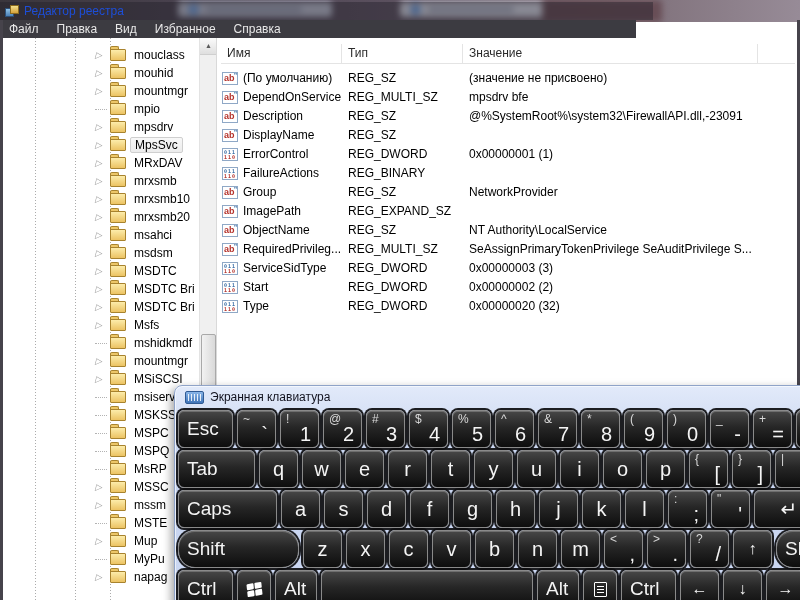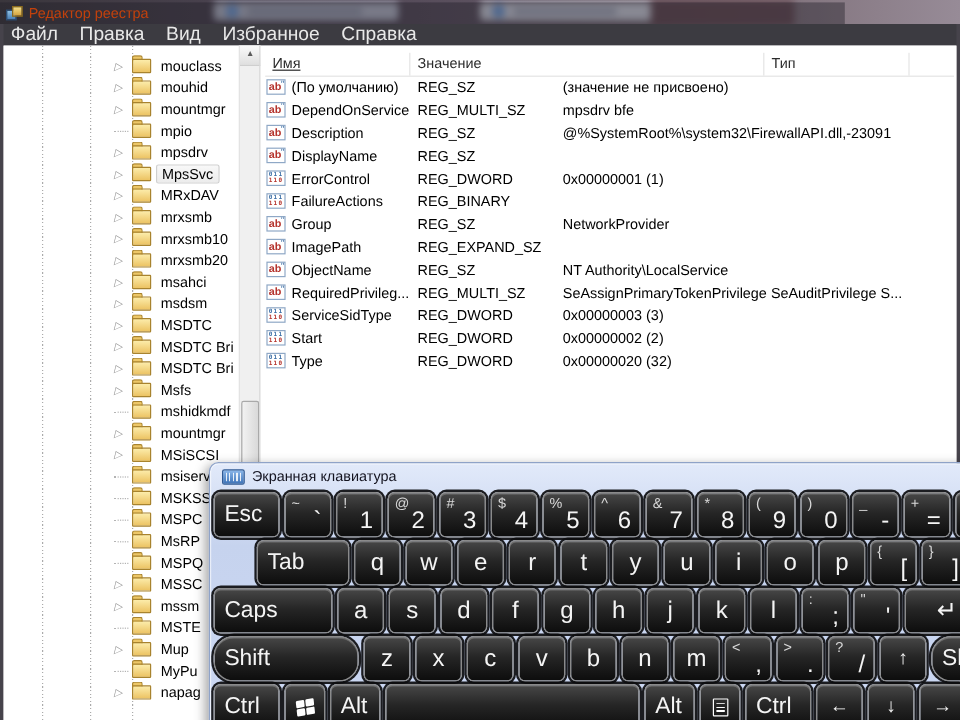--- a/index.html
+++ b/index.html
@@ -13,28 +13,28 @@
   .blob{position:absolute;border-radius:3px;}
   .blob.tab1{left:178px;top:2px;width:154px;height:15px;background:#c9cfdf;opacity:.85;}
   .blob.tab2{left:400px;top:2px;width:145px;height:15px;background:#dde1ec;opacity:.9;}
   .blob.dkred{left:542px;top:0;width:120px;height:22px;background:#63474f;opacity:.85;}
   .blob.dot1{left:188px;top:4px;width:11px;height:11px;border-radius:50%;background:#6f9bd6;}
   .blob.dot2{left:410px;top:4px;width:11px;height:11px;border-radius:50%;background:#6f9bd6;}
   .blob.t1{left:206px;top:7px;width:96px;height:5px;background:#8d93a6;border-radius:2px;}
   .blob.t2{left:428px;top:7px;width:86px;height:5px;background:#9aa0b2;border-radius:2px;}
 
   
-  #titlebar{position:absolute;left:0;top:2px;width:704px;height:18px;
-    background:rgba(33,32,40,.42);color:#c2410c;font-size:12px;display:flex;align-items:center;}
+  #titlebar{position:absolute;left:0;top:2px;width:653px;height:18px;
+    background:rgba(33,32,40,.42);color:#1d4ed8;font-size:12px;display:flex;align-items:center;}
   .appico{width:13px;height:12px;margin:0 6px 0 5px;position:relative;flex:none;}
   .appico i{position:absolute;display:block;}
   .appico .c1{left:0;top:3px;width:7px;height:7px;background:linear-gradient(#8fc3e8,#4a7fb5);border:1px solid #2c4f77;}
   .appico .c2{left:5px;top:0;width:7px;height:7px;background:linear-gradient(#f4e08a,#d3a13c);border:1px solid #8a6a1d;}
-  #menubar{position:absolute;left:0;top:20px;width:800px;height:18px;background:#3c3b41;
-    display:flex;align-items:center;color:#e8e8e8;font-size:16px;}
+  #menubar{position:absolute;left:0;top:20px;width:636px;height:18px;background:#3c3b41;
+    display:flex;align-items:center;color:#e8e8e8;font-size:12px;}
   .menu-item{padding:0 9px;line-height:18px;}
   #frame-left{position:absolute;left:0;top:20px;width:3px;height:580px;background:#46434b;}
   #frame-right{position:absolute;right:0;top:20px;width:3px;height:580px;background:#46434b;}
 
   
   #content{position:absolute;left:3px;top:38px;width:794px;height:562px;background:#fff;}
 
   
   #tree{position:absolute;left:0;top:0;width:196px;height:562px;overflow:hidden;}
   .gline{position:absolute;top:0;bottom:0;width:1px;
@@ -63,24 +63,24 @@
   .sthumb::after{content:"";position:absolute;left:3px;right:3px;top:50%;margin-top:-4px;height:8px;
     background-image:repeating-linear-gradient(180deg,#b9b9b9 0 1px,transparent 1px 3px);}
 
   #split{position:absolute;left:213px;top:0;width:1px;height:562px;background:#d9d9d9;}
 
   
   #values{position:absolute;left:218px;top:0;right:2px;height:562px;font-size:12px;}
   #vhead{position:absolute;left:0;right:0;top:6px;height:19px;display:flex;color:#2b2b2b;
     border-bottom:1px solid #e4e4e4;}
   .hc{line-height:19px;padding-left:6px;border-right:1px solid #e4e4e4;box-sizing:border-box;flex:none;}
-  .hc0{width:121px;text-decoration:underline;}.hc1{width:121px;}.hc2{width:295px;}
+  .hc0{width:121px;}.hc1{width:121px;}.hc2{width:295px;}
   .hsp{flex:1;}
   #vrows{position:absolute;left:0;right:0;top:28px;}
-  .vrow{height:19px;display:flex;align-items:flex-start;color:#000;}
+  .vrow{height:19px;display:flex;align-items:flex-end;color:#000;}
   .vicon{width:16px;height:13px;margin:0 5px 0 1px;flex:none;box-sizing:border-box;
     border:1px solid #8fa8c6;background:#fff;position:relative;overflow:hidden;}
   .iab i{font:bold 9px/11px "Liberation Sans",sans-serif;color:#b5332c;font-style:normal;
     position:absolute;left:1px;top:0;}
   .iab::after{content:"”";position:absolute;right:0px;top:-2px;color:#3b6ea5;font-size:9px;}
   .ibin i{display:block;font:bold 5px/5px "DejaVu Sans Mono",monospace;font-style:normal;letter-spacing:1px;padding-left:1px;}
   .ibin i:first-child{color:#3b6ea5;margin-top:1px;}
   .ibin i:last-child{color:#b5332c;}
   .vname{width:99px;white-space:nowrap;overflow:hidden;flex:none;}
   .vtype{width:121px;padding-left:6px;white-space:nowrap;flex:none;box-sizing:border-box;}
@@ -100,21 +100,21 @@
   .krow{display:flex;gap:4px;margin-bottom:2px;height:38px;}
   .key{flex:none;width:39px;height:38px;border-radius:6px;position:relative;color:#f4f4f4;
     background:linear-gradient(#474747,#262626 45%,#0d0d0d);
     border:1px solid #8a8a8a;box-sizing:border-box;
     box-shadow:0 0 0 2px rgba(12,12,14,.92), inset 0 1px 0 rgba(255,255,255,.22);}
   .key .cen{position:absolute;inset:0;display:flex;align-items:center;justify-content:center;font-size:20px;}
   .key .arrw{font-size:16px;}
   .key .sub{position:absolute;left:5px;top:1px;font-size:12px;color:#d9d9d9;}
   .key .mbr{position:absolute;right:7px;bottom:1px;font-size:20px;}
   .key .lbl{position:absolute;left:8px;top:50%;transform:translateY(-50%);font-size:19px;white-space:nowrap;}
-  .sz-esc{width:55px;}.sz-tab{width:77px;margin-left:36px;}.sz-caps{width:99px;}.sz-shift{width:121px;border-radius:17px;}
+  .sz-esc{width:55px;}.sz-tab{width:77px;}.sz-caps{width:99px;}.sz-shift{width:121px;border-radius:17px;}
   .sz-ctrl{width:55px;}.sz-alt{width:42px;}.sz-win{width:34px;}.sz-menu{width:34px;}
   .sz-space{width:212px;}.sz-enter{width:70px;}.sz-bksp{width:60px;}
   .winico{display:grid;grid-template-rows:6px 6px;grid-template-columns:7px 7px;gap:1px;
     transform:rotate(-6deg) skewY(-4deg);}
   .winico i{background:#fff;border-radius:1px;display:block;}
   .menuico{width:11px;height:13px;border:1px solid #fff;border-radius:1px;position:relative;}
   .menuico::after{content:"";position:absolute;left:2px;right:2px;top:3px;height:8px;
     background-image:repeating-linear-gradient(180deg,#fff 0 1px,transparent 1px 3px);}
   .entarr{font-size:24px;line-height:1;}
 </style>
@@ -308,28 +308,28 @@
             <i class="conn"></i>
           </span>
           <span class="folder"></span>
           <span class="tlabel">MSPC</span>
         </div>
         <div class="trow">
           <span class="tslot">
             <i class="conn"></i>
           </span>
           <span class="folder"></span>
+          <span class="tlabel">MSPQ</span>
+        </div>
+        <div class="trow">
+          <span class="tslot">
+            <i class="conn"></i>
+          </span>
+          <span class="folder"></span>
           <span class="tlabel">MsRP</span>
-        </div>
-        <div class="trow">
-          <span class="tslot">
-            <i class="conn"></i>
-          </span>
-          <span class="folder"></span>
-          <span class="tlabel">MSPQ</span>
         </div>
         <div class="trow">
           <span class="tslot">
             <i class="tri">▷</i>
           </span>
           <span class="folder"></span>
           <span class="tlabel">MSSC</span>
         </div>
         <div class="trow">
           <span class="tslot">
@@ -369,22 +369,22 @@
       </div>
   </div>
   <div id="vscroll">
     <div class="sup"></div>
     <div class="sthumb"></div>
   </div>
   <div id="split"></div>
   <div id="values">
     <div id="vhead">
         <span class="hc hc0">Имя</span>
+        <span class="hc hc1">Тип</span>
         <span class="hc hc2">Значение</span>
-        <span class="hc hc1">Тип</span>
         <span class="hsp"></span>
       </div>
     <div id="vrows">
         <div class="vrow">
           <span class="vicon iab">
             <i>ab</i>
           </span>
           <span class="vname">(По умолчанию)</span>
           <span class="vtype">REG_SZ</span>
           <span class="vval">(значение не присвоено)</span>

